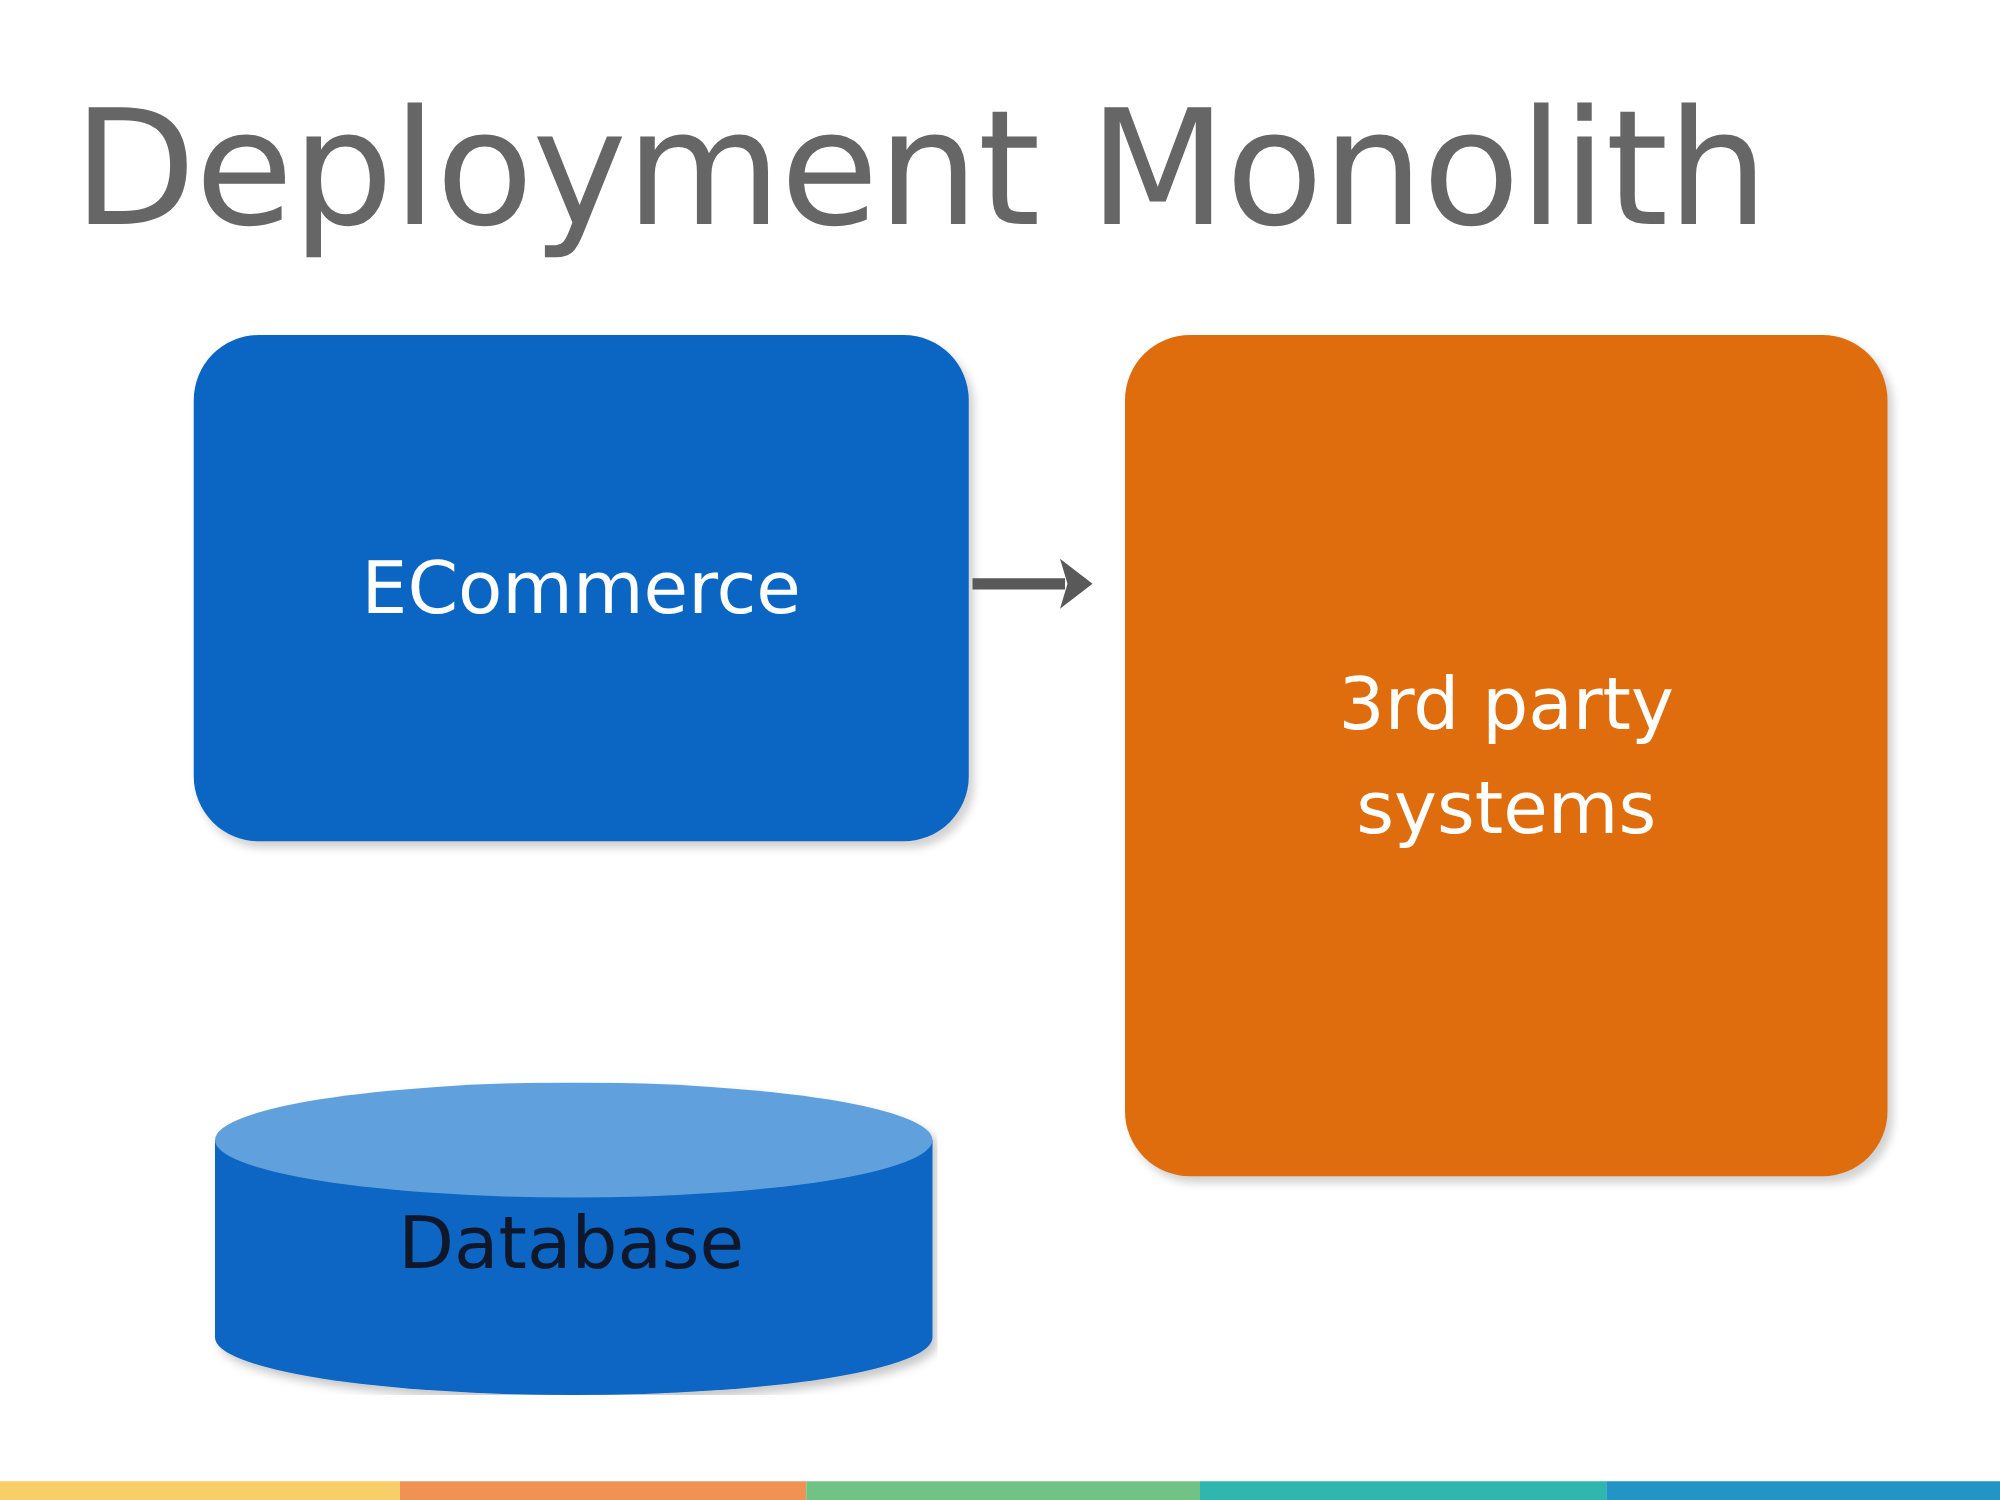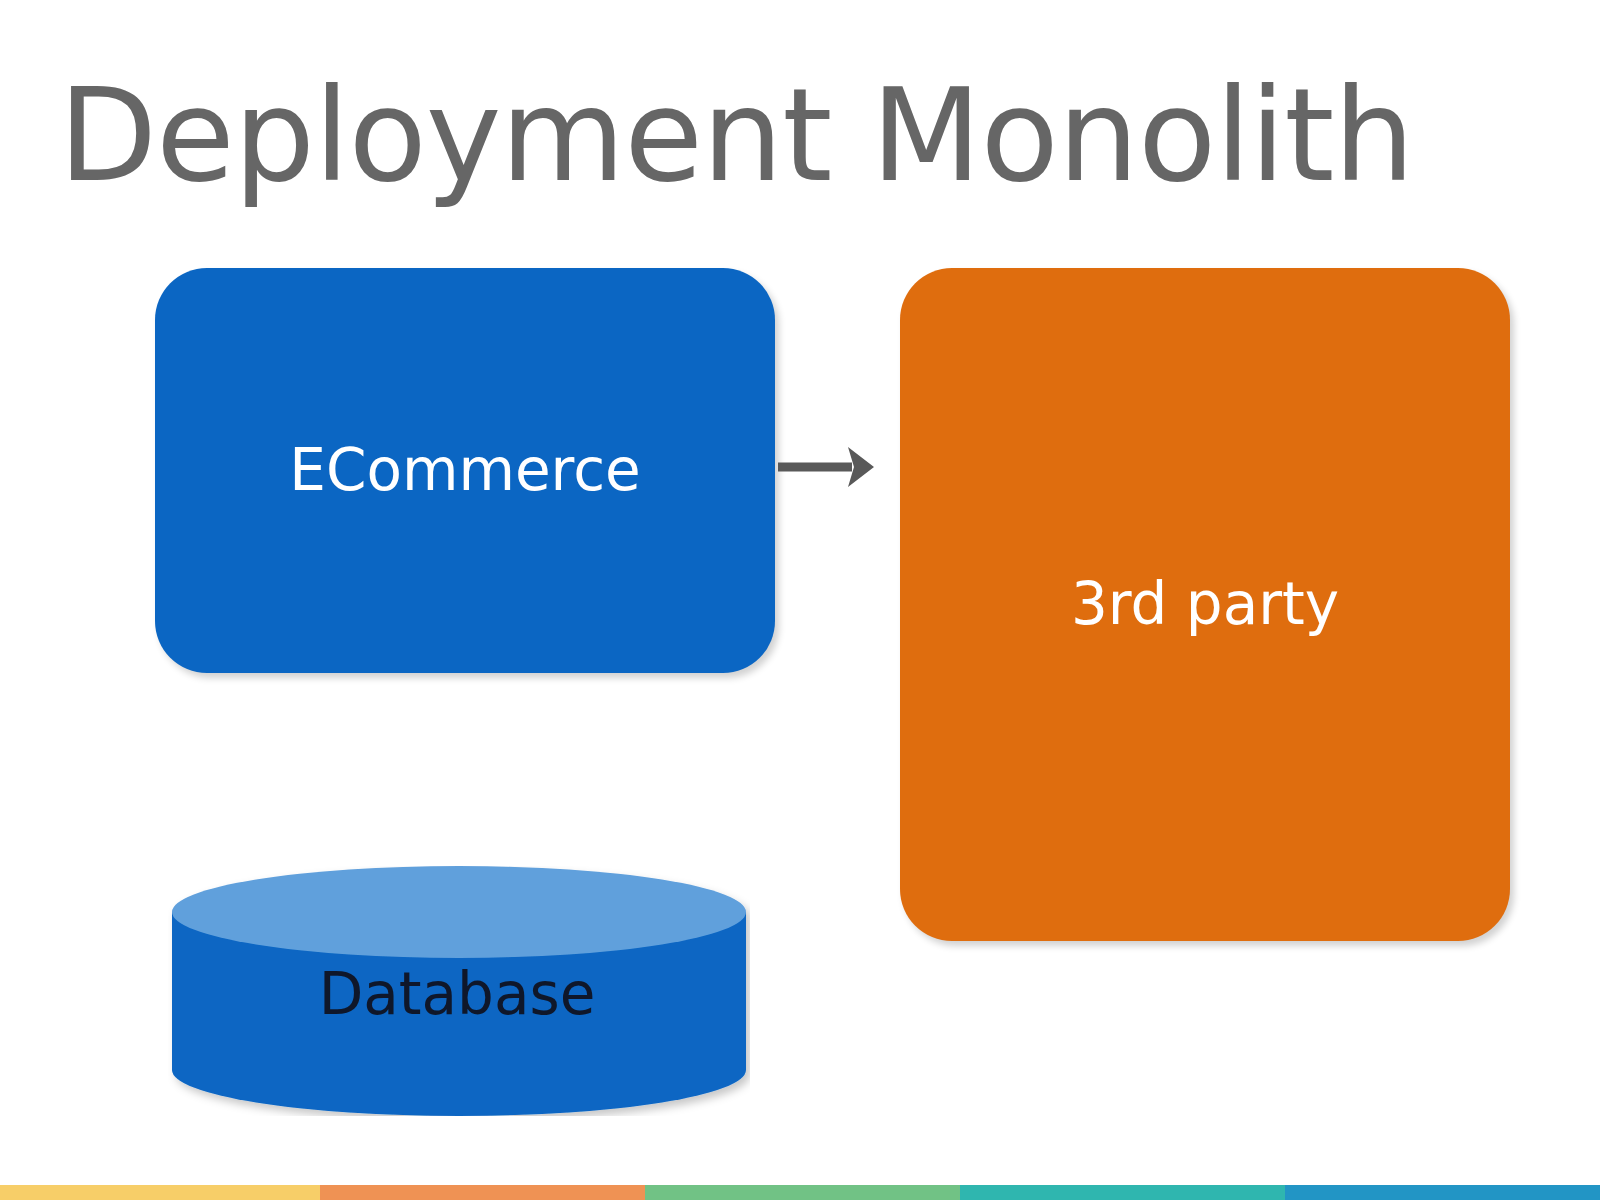--- a/index.html
+++ b/index.html
@@ -129,21 +129,21 @@
 
 <div id="slide" style="background: rgb(255, 255, 255);">
 
   <div id="slide-title" style="color: rgb(102, 102, 102);">Deployment Monolith</div>
 
   <div class="node-box" id="box-ecommerce" style="background: rgb(11, 102, 195); color: rgb(255, 255, 255);">
     <span class="node-label"><span>ECommerce</span><br></span>
   </div>
 
   <div class="node-box" id="box-thirdparty" style="background: rgb(223, 109, 14); color: rgb(255, 255, 255);">
-    <span class="node-label"><span>3rd party</span><br></span>
+    <span class="node-label"><span>3rd party</span><br><span>systems</span></span>
   </div>
 
   <div id="arrow-connector">
     <svg width="110" height="70" viewBox="0 0 110 70" xmlns="http://www.w3.org/2000/svg">
       <line x1="8" y1="35" x2="82" y2="35" stroke="#595959" stroke-width="9"></line>
       <path d="M 78 15 L 104 35 L 78 55 L 84 35 Z" fill="#595959"></path>
     </svg>
   </div>
 
   <div id="db-cylinder">

